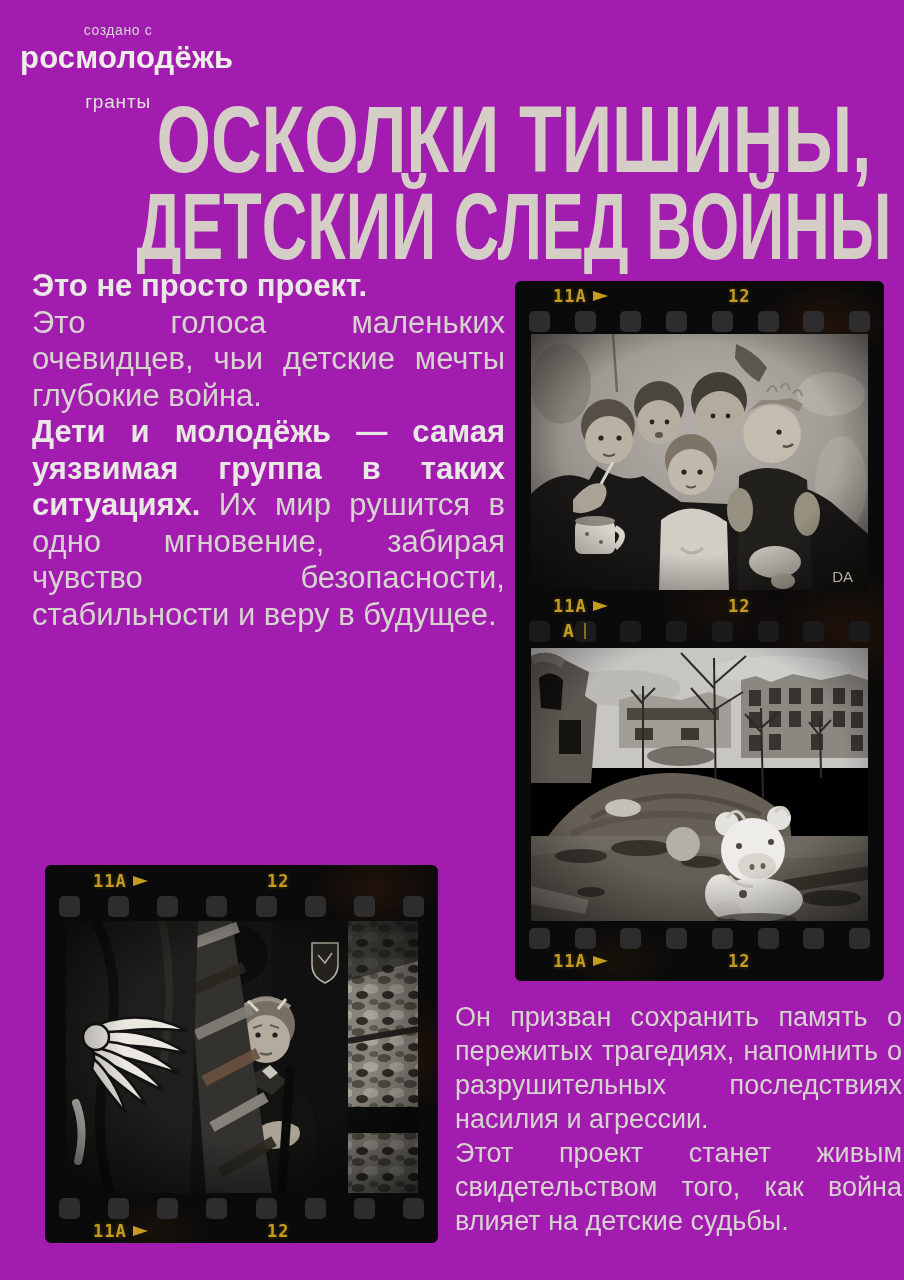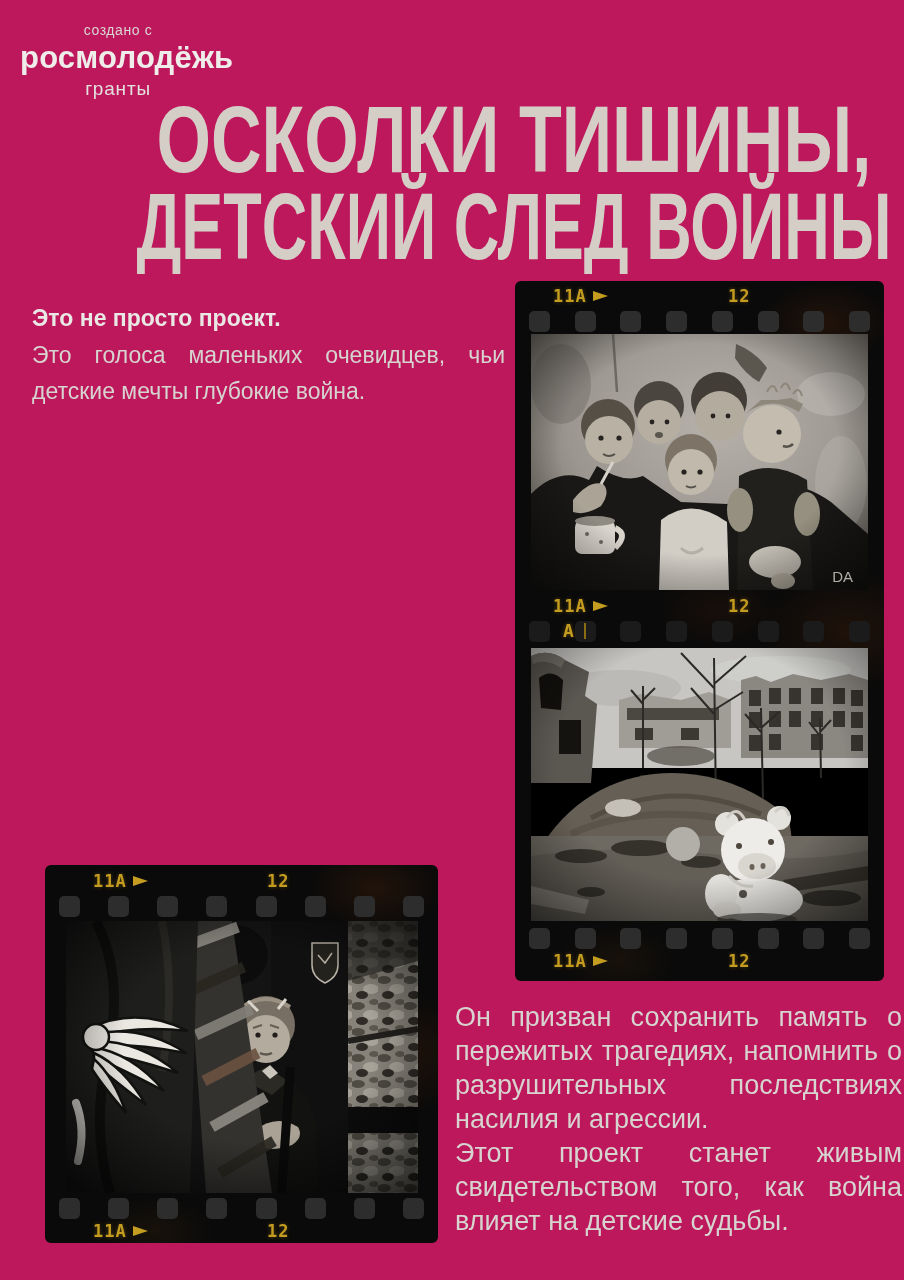--- a/index.html
+++ b/index.html
@@ -1,33 +1,33 @@
 <!DOCTYPE html>
 <html><head>
 <meta charset="utf-8">
 <style>
   html,body{margin:0;padding:0;background:#161616;}
-  .page{position:relative;width:904px;height:1280px;margin:0 auto;background:#be185d;
+  .page{position:relative;width:904px;height:1280px;margin:0 auto;background:#a21caf;
         overflow:hidden;font-family:"Liberation Sans",sans-serif;}
 
   
   .logo{position:absolute;left:20px;top:22px;width:196px;text-align:center;color:#e9e7e4;}
   .logo-tagline{font-size:14px;letter-spacing:.6px;color:#d9d7d3;}
   .logo-brand{font-size:31px;font-weight:700;letter-spacing:.2px;margin-top:2px;color:#efedea;}
-  .logo-sub{font-size:19px;letter-spacing:.8px;margin-top:2px;color:#e3e1de;}
+  .logo-sub{font-size:19px;letter-spacing:.8px;margin-top:15px;color:#e3e1de;}
 
   
   .title-svg{position:absolute;left:134px;top:96px;}
   .title-svg text{font-family:"Liberation Sans",sans-serif;font-weight:bold;fill:#d5cec6;}
 
   
   .col{color:#d7d4d0;text-align:justify;}
   .col p{margin:0;}
   .col b,.col strong{color:#eae8e5;font-weight:bold;}
-  .col-left{position:absolute;left:32px;top:300px;width:473px;font-size:23px;line-height:36.5px;}
+  .col-left{position:absolute;left:32px;top:268px;width:473px;font-size:31px;line-height:36.5px;}
   .col-right{position:absolute;left:455px;top:1000px;width:447px;font-size:27px;line-height:34px;}
   .lead{font-weight:bold;color:#eae8e5;}
 
   
   .strip{position:absolute;border-radius:6px;background:
      radial-gradient(95px 60px at 84% 6%,  rgba(150,62,8,.17), transparent 70%),
      radial-gradient(130px 85px at 90% 50%, rgba(150,62,8,.15), transparent 70%),
      radial-gradient(90px 55px at 55% 47%,  rgba(140,58,8,.10), transparent 70%),
      radial-gradient(85px 50px at 28% 97%,  rgba(120,70,10,.12), transparent 70%),
      #0a0a0a;}
@@ -68,20 +68,21 @@
   </header>
 
   <svg class="title-svg" width="770" height="178">
     <text x="380" y="76" font-size="95" text-anchor="middle" textLength="715" lengthAdjust="spacingAndGlyphs">ОСКОЛКИ ТИШИНЫ,</text>
     <text x="380" y="163" font-size="95" text-anchor="middle" textLength="755" lengthAdjust="spacingAndGlyphs">ДЕТСКИЙ СЛЕД ВОЙНЫ</text>
   </svg>
 
   <section class="col col-left">
     <p class="lead">Это не просто проект.</p>
     <p>Это голоса маленьких очевидцев, чьи детские мечты глубокие война.</p>
+    <p><strong>Дети и молодёжь — самая уязвимая группа в таких ситуациях.</strong><span> Их мир рушится в одно мгновение, забирая чувство безопасности, стабильности и веру в будущее.</span></p>
   </section>
 
   <div class="strip strip-right">
 
     <div class="mark-row mt5">
       <span class="mark mark-a"><span>11A</span><span class="mark-arrow"></span></span>
       <span class="mark mark-b">12</span>
     </div>
 
     <div class="holes">

